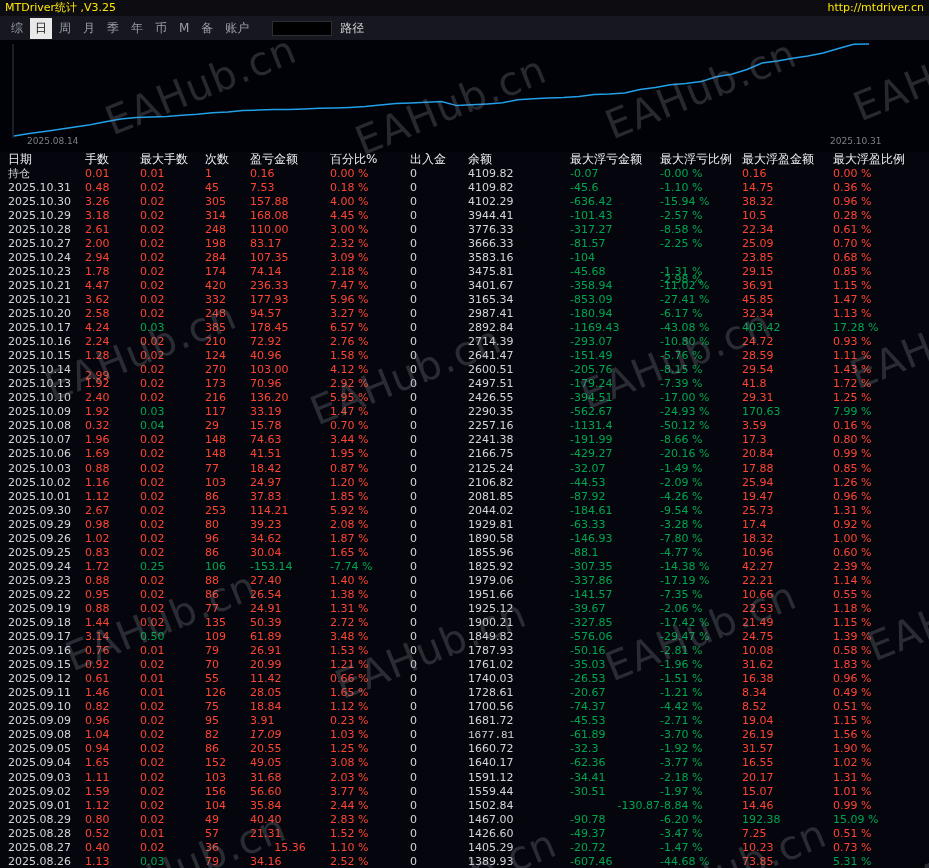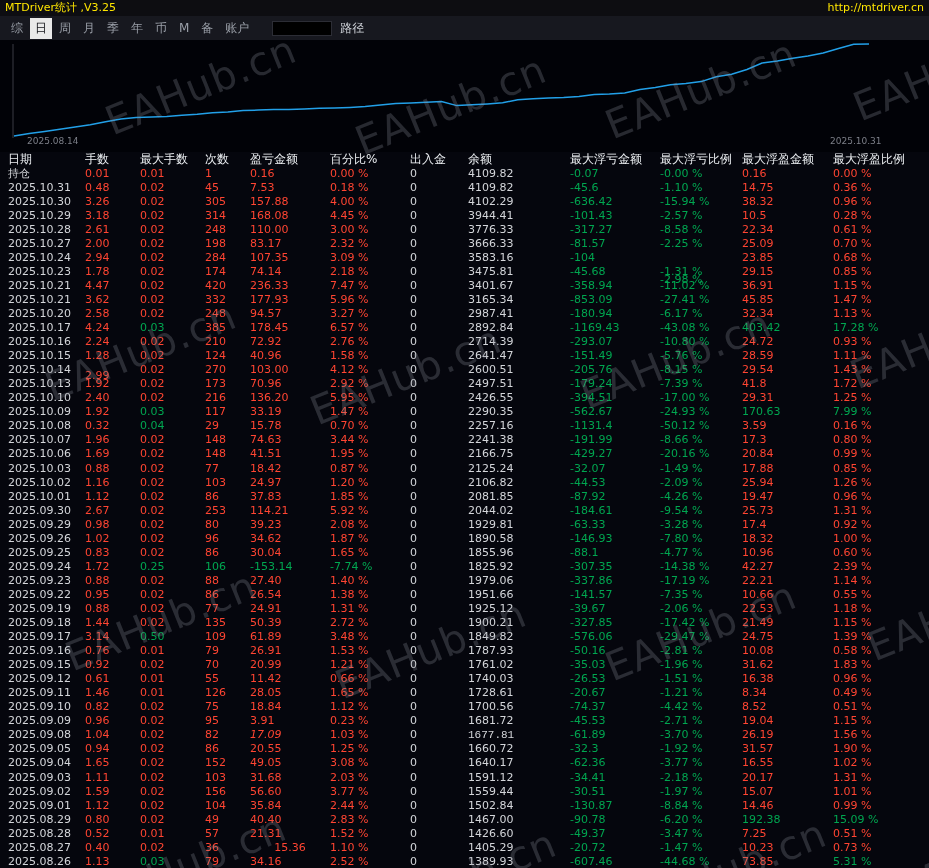--- a/index.html
+++ b/index.html
@@ -718,21 +718,21 @@
     </div>
     <div class="trow">
       <span class="cell w" style="width: 77px;">2025.09.01</span>
       <span class="cell r" style="width: 55px;">1.12</span>
       <span class="cell r" style="width: 65px;">0.02</span>
       <span class="cell r" style="width: 45px;">104</span>
       <span class="cell r" style="width: 80px;">35.84</span>
       <span class="cell r" style="width: 80px;">2.44 %</span>
       <span class="cell w" style="width: 58px;">0</span>
       <span class="cell w" style="width: 102px;">1502.84</span>
-      <span class="cell g" style="width: 90px;">-130.87</span>
+      <span class="cell g" style="width: 90px; text-align: right;">-130.87</span>
       <span class="cell g" style="width: 82px;">-8.84 %</span>
       <span class="cell r" style="width: 91px;">14.46</span>
       <span class="cell r" style="width: 94px;">0.99 %</span>
     </div>
     <div class="trow">
       <span class="cell w" style="width: 77px;">2025.08.29</span>
       <span class="cell r" style="width: 55px;">0.80</span>
       <span class="cell r" style="width: 65px;">0.02</span>
       <span class="cell r" style="width: 45px;">49</span>
       <span class="cell r" style="width: 80px;">40.40</span>

